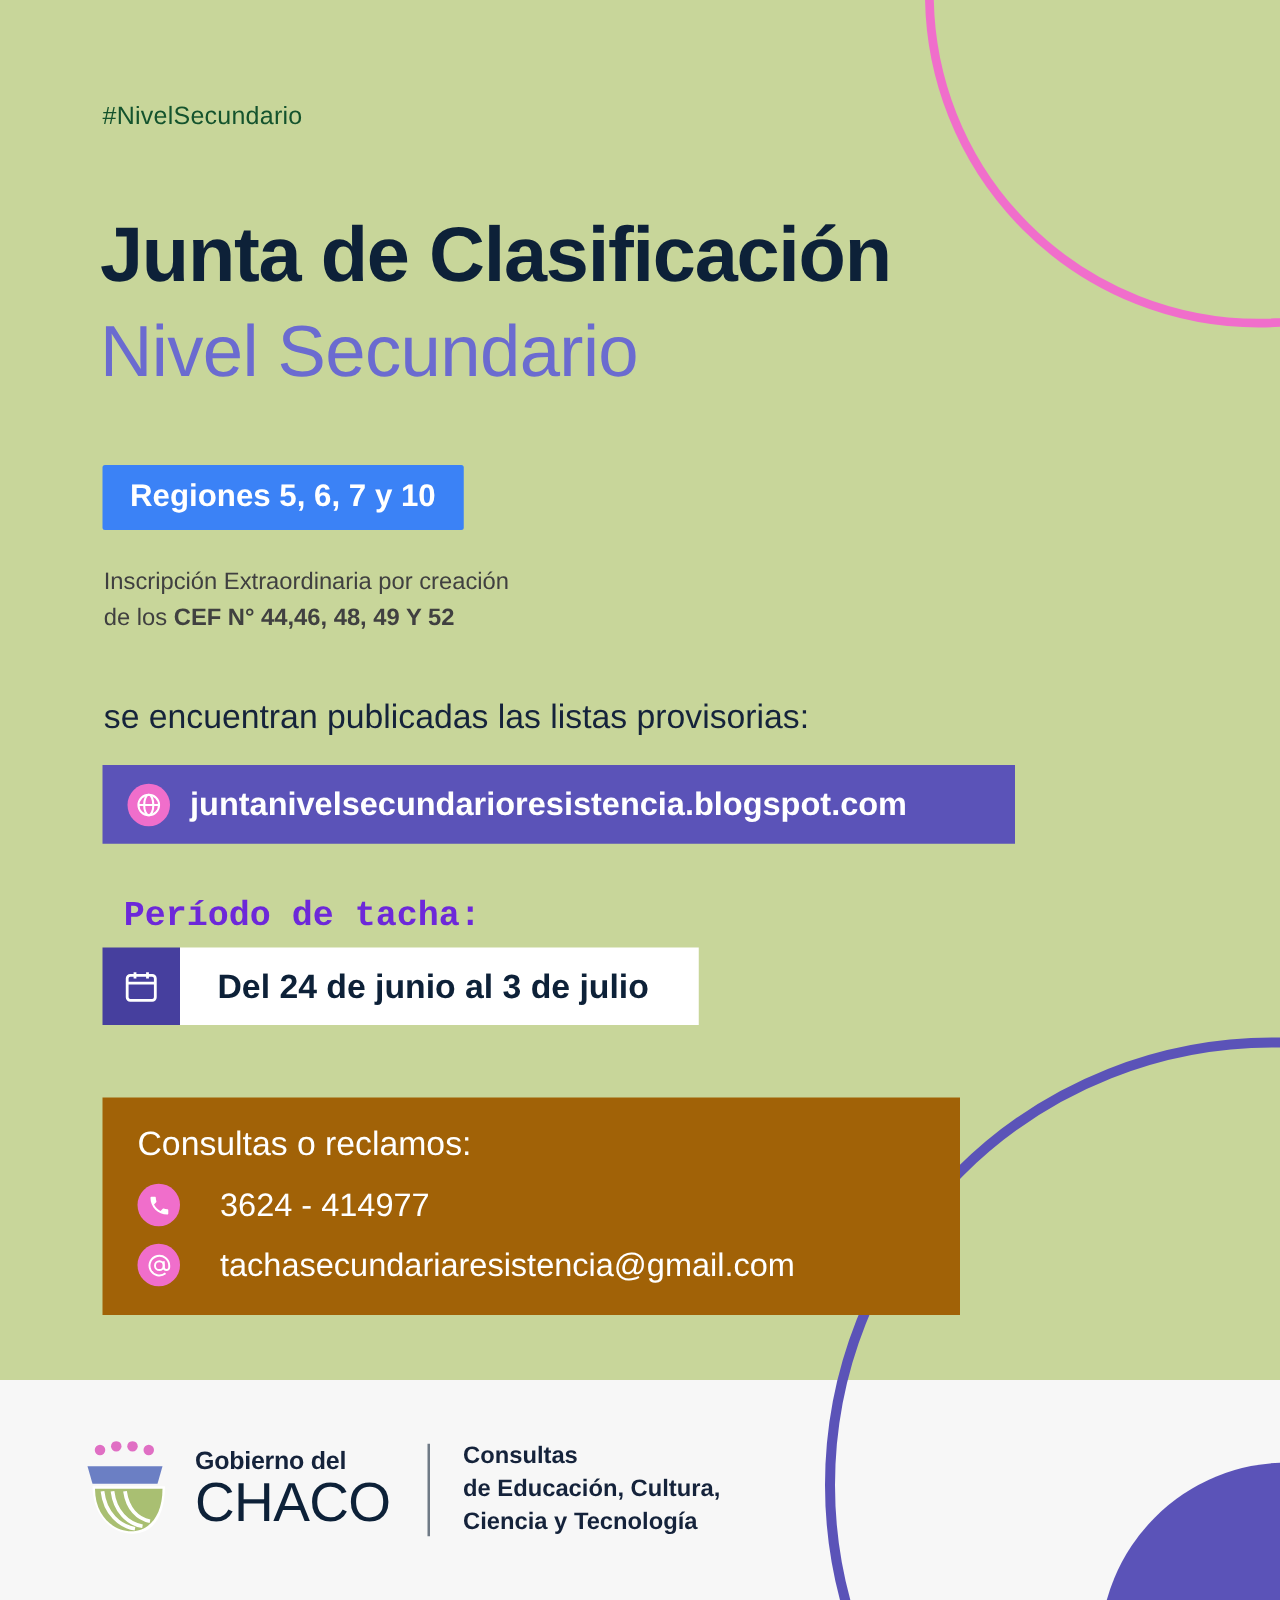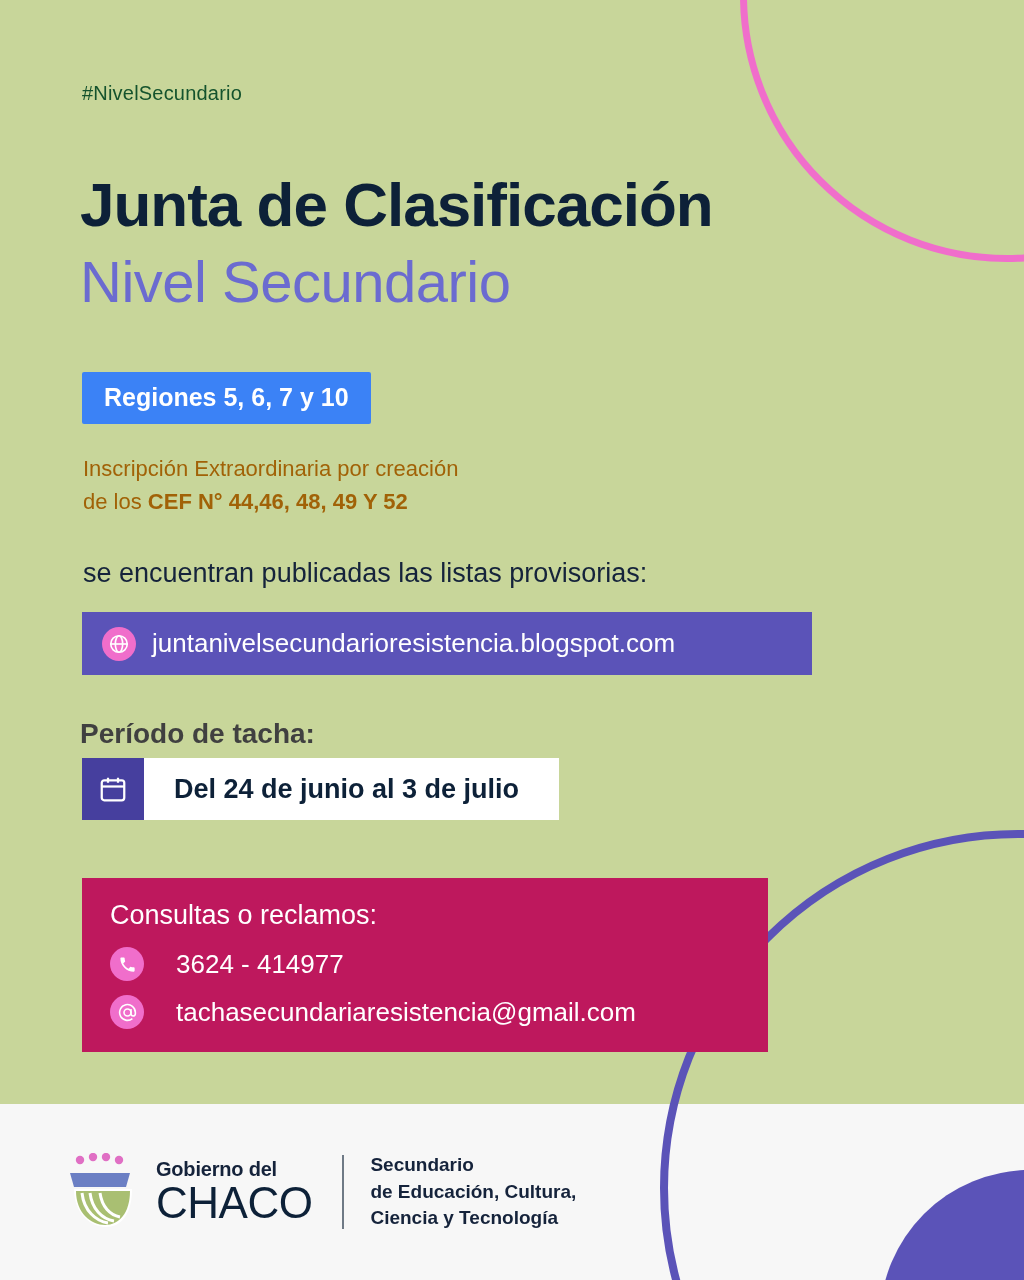--- a/index.html
+++ b/index.html
@@ -124,22 +124,22 @@
     font-size: 25px;
     font-weight: bold;
     padding: 11px 22px 12px 22px;
     border-radius: 2px;
   }
 
   .para1 {
     position: absolute;
     left: 83px;
     top: 452px;
-    font-size: 22px;
-    color: #a16207;
+    font-size: 19px;
+    color: #404040;
     line-height: 1.5;
     width: 740px;
   }
   .para1 b {
     font-weight: bold;
   }
   .para2 {
     position: absolute;
     left: 83px;
     top: 558px;
@@ -152,45 +152,47 @@
     left: 82px;
     top: 612px;
     width: 730px;
     height: 63px;
     background: #5b53b8;
     display: flex;
     align-items: center;
     gap: 16px;
     padding-left: 20px;
     box-sizing: border-box;
+    font-weight: bold;
   }
   .link-bar .link-text {
     color: #ffffff;
     font-size: 26px;
   }
 
   .icon-circle {
     width: 34px;
     height: 34px;
     border-radius: 50%;
     background: #f06ecb;
     display: flex;
     align-items: center;
     justify-content: center;
     flex: 0 0 auto;
   }
   .icon-circle svg { display: block; }
 
   .tacha-label {
     position: absolute;
-    left: 80px;
+    left: 99px;
     top: 718px;
     font-size: 28px;
     font-weight: bold;
-    color: #404040;
+    color: #6d28d9;
+    font-family: Liberation Mono, monospace;
   }
 
   .date-row {
     position: absolute;
     left: 82px;
     top: 758px;
     display: flex;
     align-items: stretch;
   }
   .date-icon-box {
@@ -213,21 +215,21 @@
     color: #0d2138;
     white-space: nowrap;
   }
 
   .contact-box {
     position: absolute;
     left: 82px;
     top: 878px;
     width: 686px;
     height: 174px;
-    background: #be185d;
+    background: #a16207;
     padding: 22px 0 0 28px;
     box-sizing: border-box;
   }
   .contact-title {
     color: #ffffff;
     font-size: 27px;
     margin-bottom: 16px;
   }
   .contact-row {
     display: flex;
@@ -382,20 +384,20 @@
           <path d="M30 40 C32 56, 42 66, 54 68" stroke="#ffffff" stroke-width="3" fill="none"></path>
           <path d="M40 40 C42 54, 50 62, 60 64" stroke="#ffffff" stroke-width="3" fill="none"></path>
         </svg>
       </div>
       <div class="gob-text">
         <div class="gob-small">Gobierno del</div>
         <div class="gob-big">CHACO</div>
       </div>
       <div class="divider"></div>
       <div class="ministry">
-        <div>Secundario</div>
+        <div>Consultas</div>
         <div>de Educación, Cultura,</div>
         <div>Ciencia y Tecnología</div>
       </div>
     </div>
 
   </div>
 </div>
 
 </body></html>

